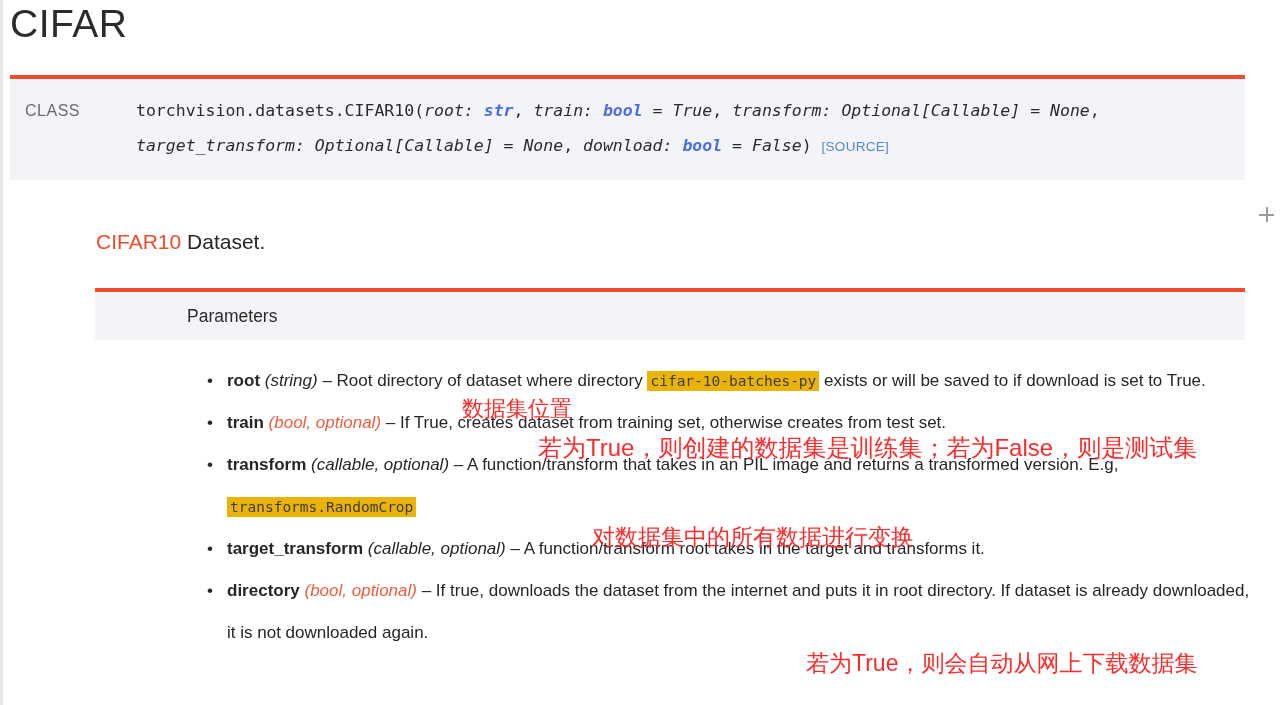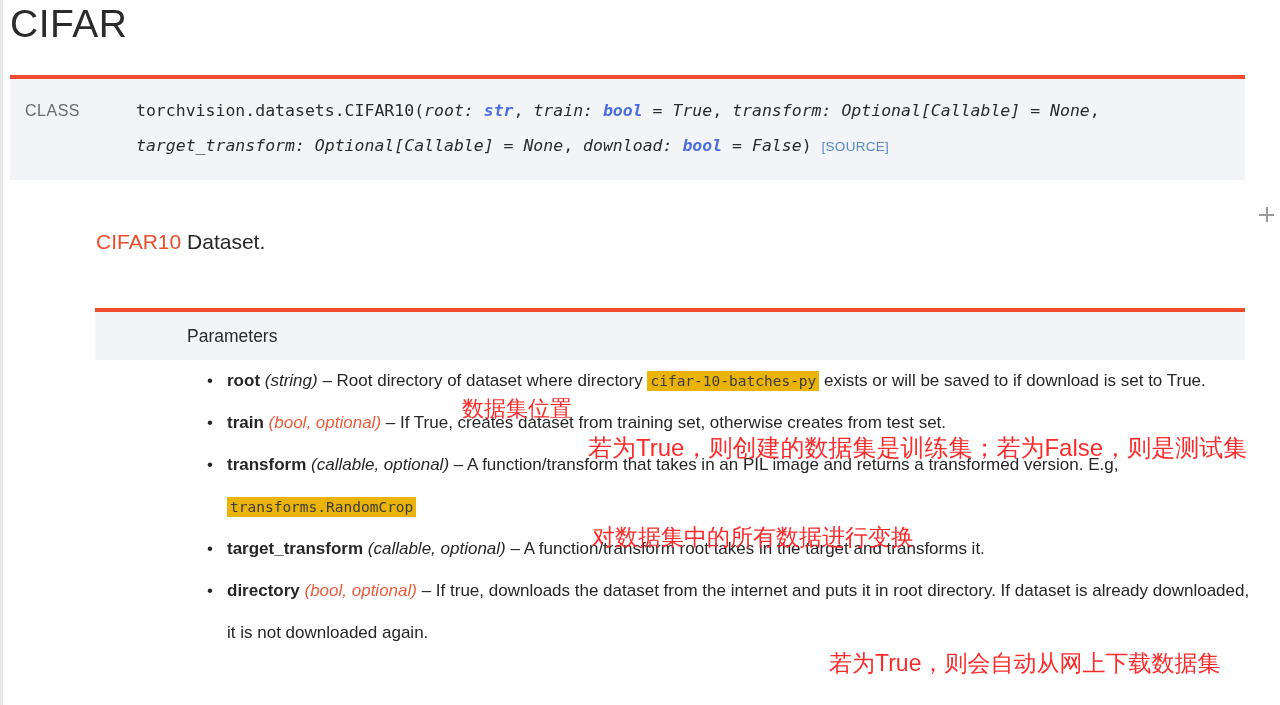--- a/index.html
+++ b/index.html
@@ -85,21 +85,20 @@
   .caption .lnk { color: #ee4c2c; }
   
   .params-block {
     position: absolute;
     left: 95px; top: 288px;
     width: 1150px;
     background: #f3f4f7;
     border-top: 4px solid #ee4c2c;
     box-sizing: border-box;
     height: 52px;
-    margin-top: 20px;
   }
   .params-title {
     position: absolute;
     left: 92px; top: 14px;
     font-size: 17.5px;
     color: #2b2b2b;
   }
   
   .param-list {
     position: absolute;
@@ -134,23 +133,23 @@
   }
   
   .annot {
     position: absolute;
     color: #fb2b2b;
     font-family: "Liberation Sans", sans-serif;
     white-space: nowrap;
     z-index: 5;
   }
   #annot-root     { left: 462px; top: 394px; font-size: 22px; }
-  #annot-train    { left: 588px; top: 432px; font-size: 24px; }
+  #annot-train    { left: 538px; top: 432px; font-size: 24px; }
   #annot-transform{ left: 592px; top: 522px; font-size: 23px; }
-  #annot-download { left: 806px; top: 648px; font-size: 23px; margin-left: 23px; }
+  #annot-download { left: 806px; top: 648px; font-size: 23px; }
   
   .cursor-plus {
     position: absolute;
     left: 1259px; top: 207px;
     width: 15px; height: 15px;
     z-index: 9;
   }
   .cursor-plus::before, .cursor-plus::after {
     content: "";
     position: absolute;

